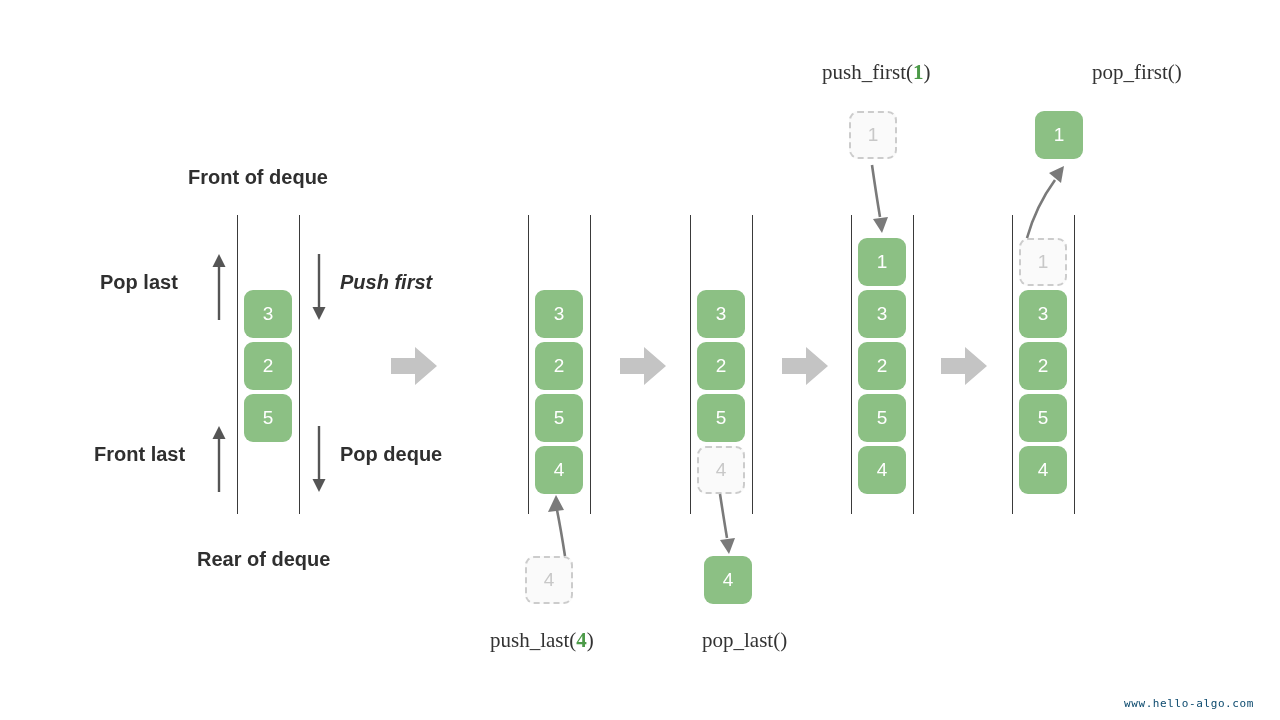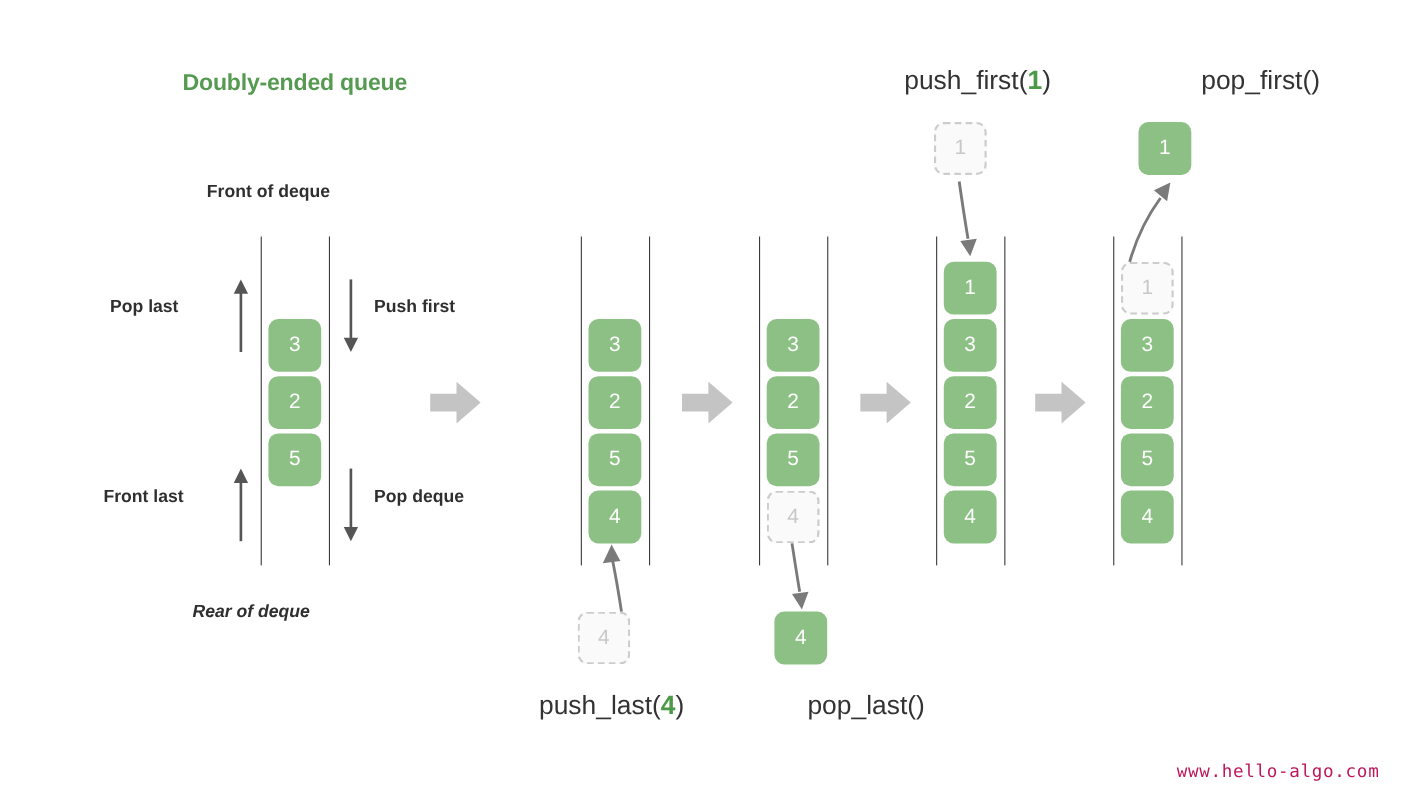--- a/index.html
+++ b/index.html
@@ -33,54 +33,54 @@
     font-size: 21px;
     line-height: 40px;
     letter-spacing: -0.2px;
   }
   .title .line2 { display: block; }
 
   .side-label {
     position: absolute;
     color: #2f2f2f;
     font-weight: bold;
-    font-size: 16px;
+    font-size: 20px;
     white-space: nowrap;
   }
   .front-label { left: 188px; top: 166px; }
-  .rear-label  { left: 175px; top: 548px; font-style: italic; }
+  .rear-label  { left: 197px; top: 548px; }
   .pop-first-label  { left: 100px; top: 271px; }
-  .push-first-label { left: 340px; top: 271px; }
+  .push-first-label { left: 340px; top: 271px; font-style: italic; }
   .push-last-label  { left: 94px;  top: 443px; }
   .pop-last-label   { left: 340px; top: 443px; }
 
   .mono-label {
     position: absolute;
-    font-family: Liberation Sans, sans-serif;
-    font-size: 24px;
+    font-family: Liberation Serif, serif;
+    font-size: 21px;
     color: #333333;
     white-space: nowrap;
     letter-spacing: 0px;
   }
   .mono-label .arg {
     color: #4c9a48;
     font-weight: bold;
   }
   .lbl-push-first { left: 822px;  top: 60px; }
   .lbl-pop-first  { left: 1092px; top: 60px; }
   .lbl-push-last  { left: 490px;  top: 628px; }
-  .lbl-pop-last   { left: 734px;  top: 628px; }
+  .lbl-pop-last   { left: 702px;  top: 628px; }
 
   .watermark {
     position: absolute;
     right: 26px;
     bottom: 10px;
     font-family: "DejaVu Sans Mono", "Liberation Mono", monospace;
-    font-size: 16px;
-    color: #be185d;
+    font-size: 11px;
+    color: #0c4a6e;
     letter-spacing: 0.6px;
   }
 
   
   .rail {
     position: absolute;
     width: 1px;
     background: #3a3a3a;
   }
 
@@ -125,21 +125,20 @@
     position: absolute;
     overflow: visible;
   }
 </style>
 </head>
 <body>
 
 <div class="canvas">
 
   <div class="title">
-    <span>Doubly-ended queue</span>
   </div>
 
   <div class="side-label front-label">Front of deque</div>
   <div class="side-label rear-label">Rear of deque</div>
 
   <div class="side-label pop-first-label">Pop last</div>
   <div class="side-label push-first-label">Push first</div>
   <div class="side-label push-last-label">Front last</div>
   <div class="side-label pop-last-label">Pop deque</div>
 

